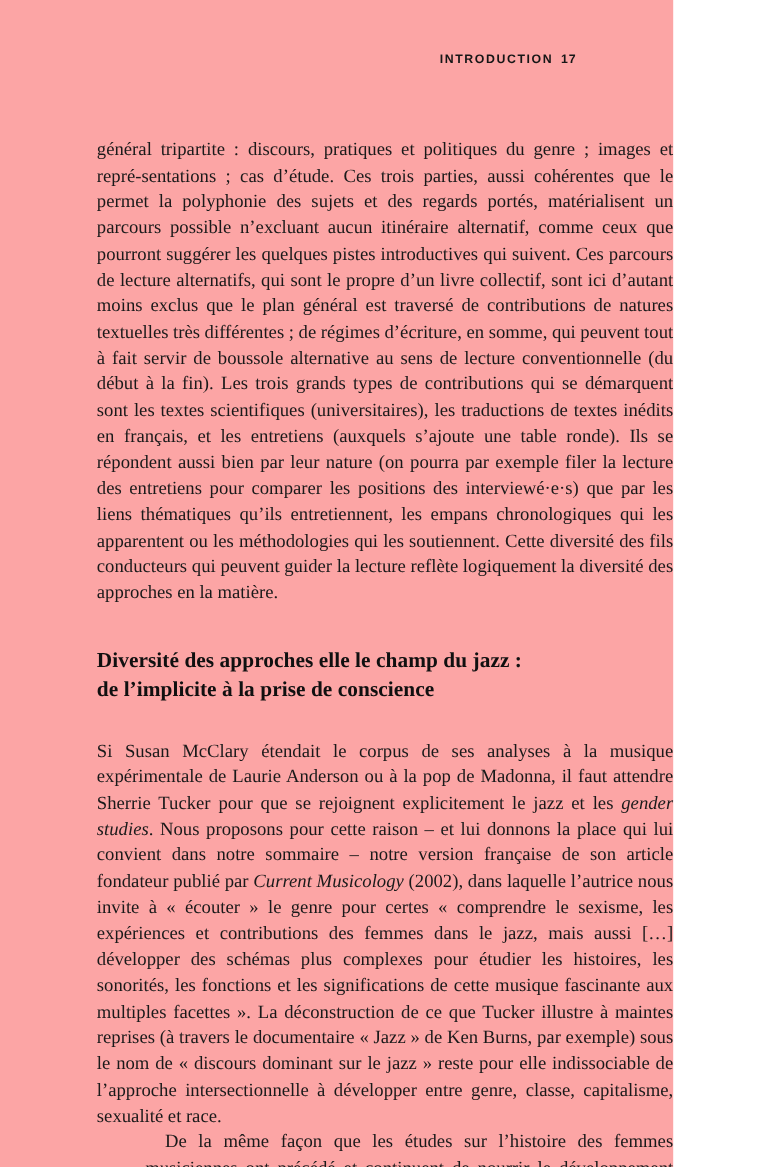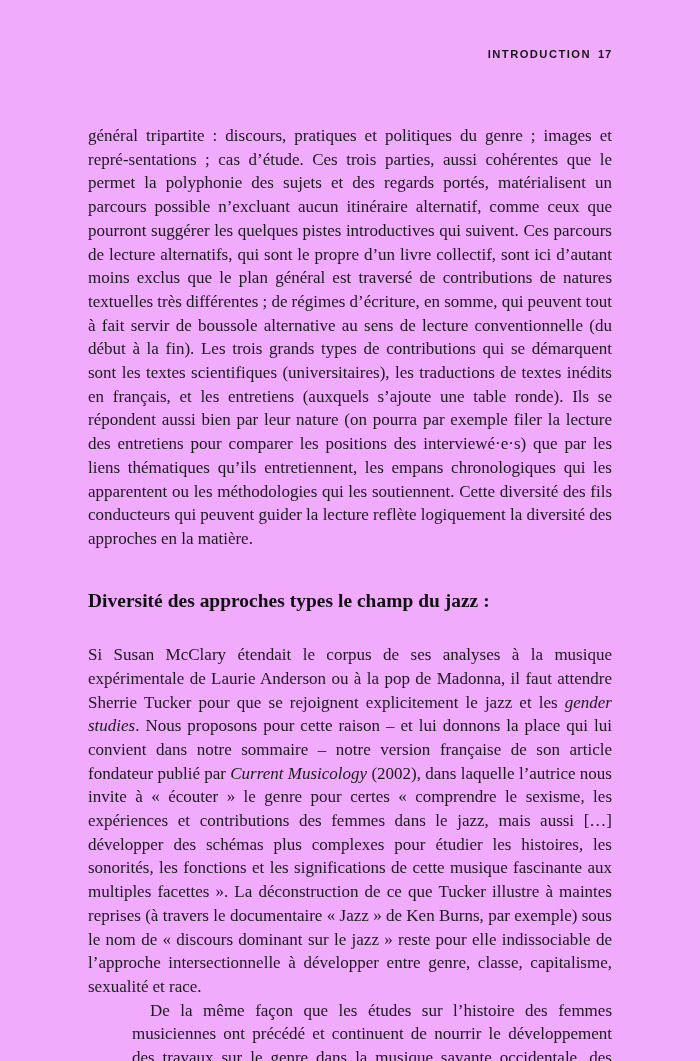--- a/index.html
+++ b/index.html
@@ -6,23 +6,23 @@
     margin: 0;
     padding: 0;
     background: #ffffff;
   }
   body {
     font-family: "Liberation Serif", "DejaVu Serif", serif;
     color: #1a1a1a;
   }
   .page {
     position: relative;
-    width: 700px;
+    width: 612px;
     height: 1061px;
-    background: #f0abfc;
+    background: #fca5a5;
     overflow: hidden;
     box-sizing: border-box;
   }
 
   
   .running-head {
     position: absolute;
     top: 48px;
     left: 88px;
     right: 88px;
@@ -99,21 +99,22 @@
   <div class="running-head">
     <span>INTRODUCTION</span><span class="folio">17</span>
   </div>
 
   <div class="textblock">
 
     <p class="body">général tripartite : discours, pratiques et politiques du genre ; images et repré-sentations ; cas d’étude. Ces trois parties, aussi cohérentes que le permet la polyphonie des sujets et des regards portés, matérialisent un parcours possible n’excluant aucun itinéraire alternatif, comme ceux que pourront suggérer les quelques pistes introductives qui suivent. Ces parcours de lecture alternatifs, qui sont le propre d’un livre collectif, sont ici d’autant moins exclus que le plan général est traversé de contributions de natures textuelles très différentes ; de régimes d’écriture, en somme, qui peuvent tout à fait servir de boussole alternative au sens de lecture conventionnelle (du début à la fin). Les trois grands types de contributions qui se démarquent sont les textes scientifiques (universitaires), les traductions de textes inédits en français, et les entretiens (auxquels s’ajoute une table ronde). Ils se répondent aussi bien par leur nature (on pourra par exemple filer la lecture des entretiens pour comparer les positions des interviewé·e·s) que par les liens thématiques qu’ils entretiennent, les empans chronologiques qui les apparentent ou les méthodologies qui les soutiennent. Cette diversité des fils conducteurs qui peuvent guider la lecture reflète logiquement la diversité des approches en la matière.</p>
 
     <div class="heading-wrap">
       <h2 class="section-heading">
-        <span class="heading-line">Diversité des approches types le champ du jazz :</span>
+        <span class="heading-line">Diversité des approches elle le champ du jazz :</span>
+        <span class="heading-line">de l’implicite à la prise de conscience</span>
       </h2>
     </div>
 
     <p class="body para-gap-after-head"><span>Si Susan McClary étendait le corpus de ses analyses à la musique expérimentale de Laurie Anderson ou à la pop de Madonna, il faut attendre Sherrie Tucker pour que se rejoignent explicitement le jazz et les </span><em>gender studies</em><span>. Nous proposons pour cette raison – et lui donnons la place qui lui convient dans notre sommaire – notre version française de son article fondateur publié par </span><em>Current Musicology</em><span> (2002), dans laquelle l’autrice nous invite à « écouter » le genre pour certes « comprendre le sexisme, les expériences et contributions des femmes dans le jazz, mais aussi […] développer des schémas plus complexes pour étudier les histoires, les sonorités, les fonctions et les significations de cette musique fascinante aux multiples facettes ». La déconstruction de ce que Tucker illustre à maintes reprises (à travers le documentaire « Jazz » de Ken Burns, par exemple) sous le nom de « discours dominant sur le jazz » reste pour elle indissociable de l’approche intersectionnelle à développer entre genre, classe, capitalisme, sexualité et race.</span></p>
 
     <p class="body indent">De la même façon que les études sur l’histoire des femmes musiciennes ont précédé et continuent de nourrir le développement des travaux sur le genre dans la musique savante occidentale, des autrices comme Linda Dahl, Antoinette</p>
 
   </div>
 
 </div>

